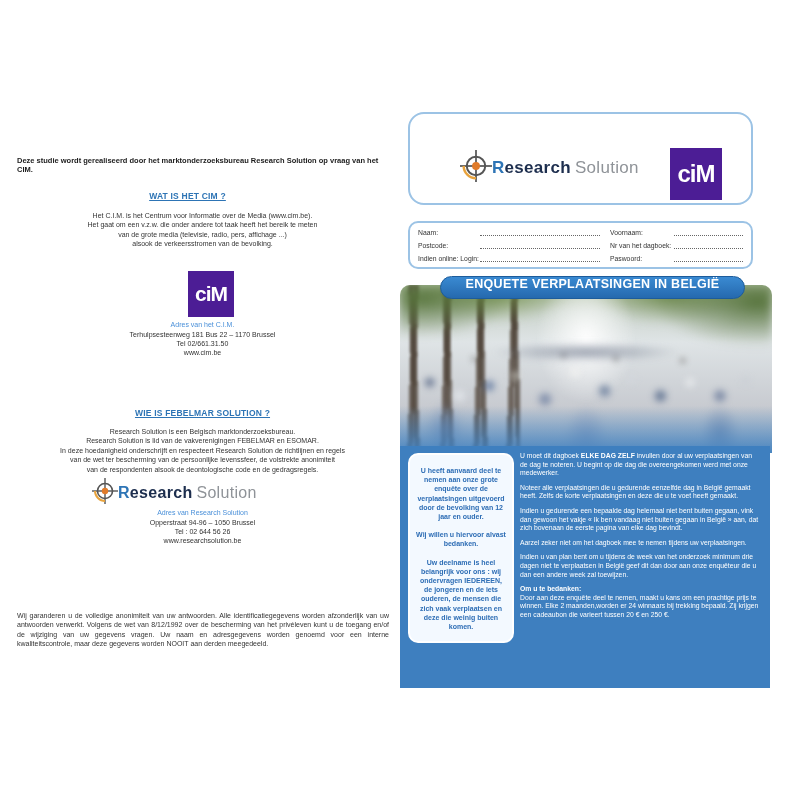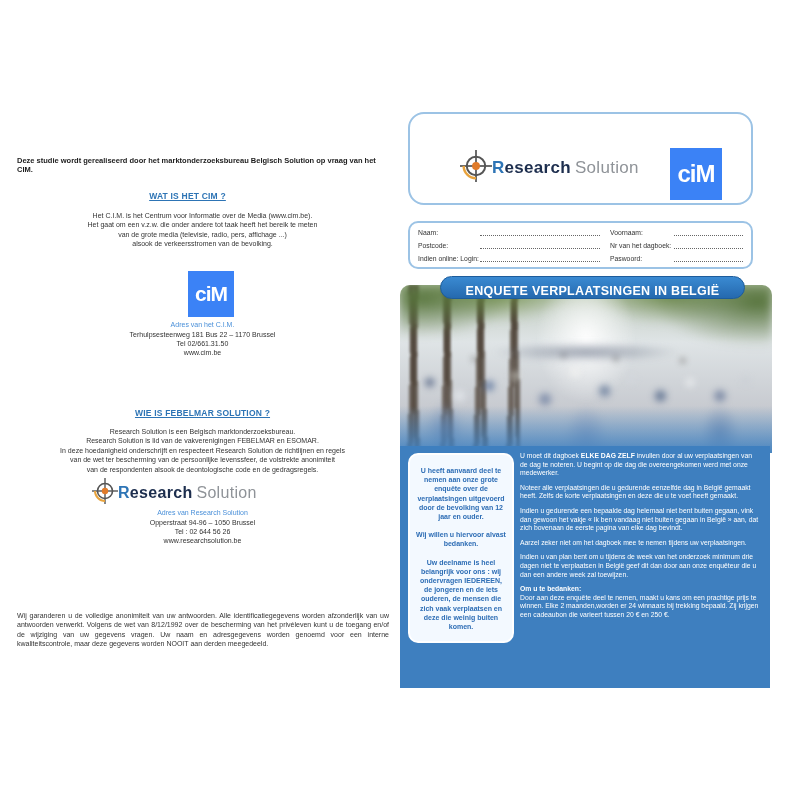--- a/index.html
+++ b/index.html
@@ -6,21 +6,21 @@
   html,body { width:800px; height:800px; background:#ffffff; font-family:"Liberation Sans", sans-serif; }
   .abs { position:absolute; }
   #canvas { position:relative; width:800px; height:800px; background:#fff; overflow:hidden; }
   .intro { top:156px; left:17px; width:372px; font-size:7.5px; font-weight:bold; color:#1c1c1c; }
   .h-blue { width:375px; text-align:center; font-size:8.5px; font-weight:bold; color:#2d74b5; text-decoration:underline; letter-spacing:.2px; }
   .h1 { top:191px; }
   .h2 { top:408px; }
   .smallbody { width:375px; text-align:center; font-size:7px; line-height:9.4px; color:#333; white-space:pre-line; }
   .b1 { top:211px; }
   .b2 { top:427px; }
-  .cim-sq { background:#3b82f6; color:#fff; display:flex; align-items:center; justify-content:center; font-weight:bold; }
+  .cim-sq { background:#4c1d95; color:#fff; display:flex; align-items:center; justify-content:center; font-weight:bold; }
   .cim-left { top:271px; left:188px; width:46px; height:46px; font-size:21px; letter-spacing:-1px; }
   .addr-title { width:375px; text-align:center; font-size:7px; color:#4a90d9; }
   .addr { width:375px; text-align:center; font-size:7px; line-height:9px; color:#333; white-space:pre-line; }
   .at1 { top:321px; } .ad1 { top:330px; }
   .at2 { top:509px; } .ad2 { top:518px; }
   .rslogo { display:flex; align-items:center; }
   .rslogo-left { top:478px; left:92px; }
   .rs-text { font-size:16px; letter-spacing:.3px; }
   .rs-text .r { color:#2e75b6; font-weight:bold; }
   .rs-text .esearch { color:#1d2e4e; font-weight:bold; }
@@ -31,21 +31,21 @@
   .logo-box { left:408px; top:112px; width:345px; height:93px; border:2px solid #9cc3e5; border-radius:16px; background:#fff; }
   .logo-box .rslogo { position:absolute; left:50px; top:36px; }
   .logo-box .rs-text { font-size:17px; }
   .cim-right { left:260px; top:34px; width:52px; height:52px; font-size:24px; letter-spacing:-1px; position:absolute; }
   .form-box { left:408px; top:221px; width:345px; height:48px; border:2px solid #9cc3e5; border-radius:10px; background:#fff; padding:6px 8px 5px 8px; display:flex; flex-direction:column; justify-content:space-between; }
   .form-row { display:flex; align-items:flex-end; font-size:6.8px; color:#333; }
   .form-row .lab-l { width:62px; }
   .form-row .dots-l { flex:0 0 120px; border-bottom:1px dotted #666; height:7px; margin-right:10px; }
   .form-row .lab-r { width:64px; }
   .form-row .dots-r { flex:1; border-bottom:1px dotted #666; height:7px; }
-  .banner { left:440px; top:276px; width:305px; height:23px; border-radius:12px; background:linear-gradient(180deg,#3a8ad2,#2569ae); border:1px solid #1d5c9b; color:#fff; font-weight:bold; font-size:12.5px; display:flex; align-items:flex-end; justify-content:center; letter-spacing:.3px; z-index:5; }
+  .banner { left:440px; top:276px; width:305px; height:23px; border-radius:12px; background:linear-gradient(180deg,#3a8ad2,#2569ae); border:1px solid #1d5c9b; color:#fff; font-weight:bold; font-size:12.5px; display:flex; align-items:flex-start; justify-content:center; letter-spacing:.3px; z-index:5; }
 
   
   .photo { left:400px; top:285px; width:372px; height:168px; border-radius:10px 10px 0 0; overflow:hidden; z-index:1; }
   .photo > div { position:absolute; inset:0; }
   .ph-base { background:linear-gradient(180deg,#aebfa0 0%,#cdd6cf 16%,#dfe4e6 34%,#d2d6da 55%,#c6c9cf 75%,#b5c0cc 100%); }
   .ph-foliage { background:
       radial-gradient(ellipse 130px 55px at 6% 8%, rgba(86,116,58,.95), transparent 70%),
       radial-gradient(ellipse 150px 65px at 96% 10%, rgba(80,110,52,.95), transparent 70%),
       radial-gradient(ellipse 110px 45px at 26% 4%, rgba(108,138,68,.85), transparent 70%),
       radial-gradient(ellipse 110px 45px at 72% 5%, rgba(98,128,62,.85), transparent 70%);
@@ -86,21 +86,21 @@
   .blue-text { position:absolute; left:120px; top:6px; width:240px; color:#ffffff; font-size:6.8px; line-height:8.6px; font-weight:500; text-align:left; }
   .blue-text p { margin-bottom:6px; }
   .blue-text .vbold { font-weight:800; }
   .blue-text .ttl { font-weight:800; margin-bottom:0; }
 </style>
 </head>
 <body>
 
 <div id="canvas">
 
-  <div class="abs intro">Deze studie wordt gerealiseerd door het marktonderzoeksbureau Belgisch Solution op vraag van het CIM.</div>
+  <div class="abs intro">Deze studie wordt gerealiseerd door het marktonderzoeksbureau Research Solution op vraag van het CIM.</div>
 
   <div class="abs h-blue h1">WAT IS HET CIM ?</div>
   <div class="abs smallbody b1 lp-body" style="left:15px;">Het C.I.M. is het Centrum voor Informatie over de Media (www.cim.be).
 Het gaat om een v.z.w. die onder andere tot taak heeft het bereik te meten
 van de grote media (televisie, radio, pers, affichage ...)
 alsook de verkeersstromen van de bevolking.</div>
   <div class="abs smallbody b1" style="left:15px;" aria-hidden="true"></div>
 
   <div class="abs cim-sq cim-left">
     <span>ciM</span>

